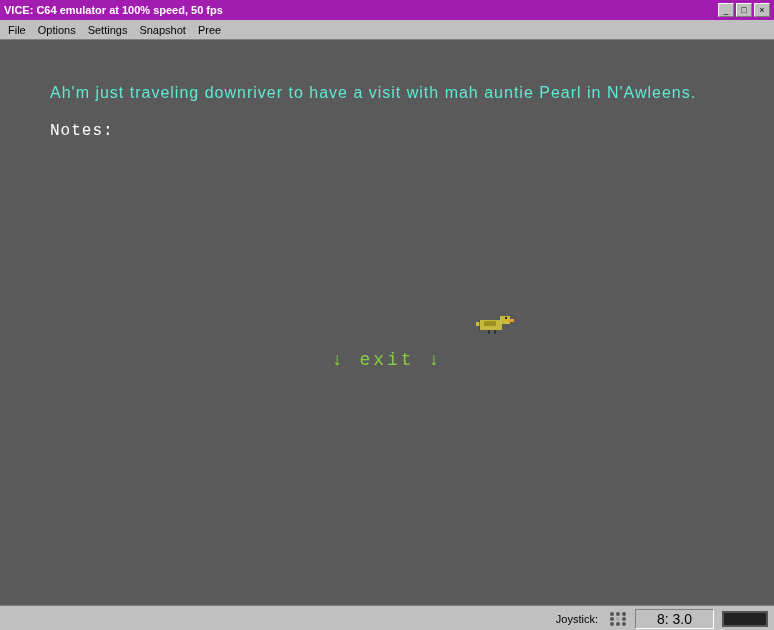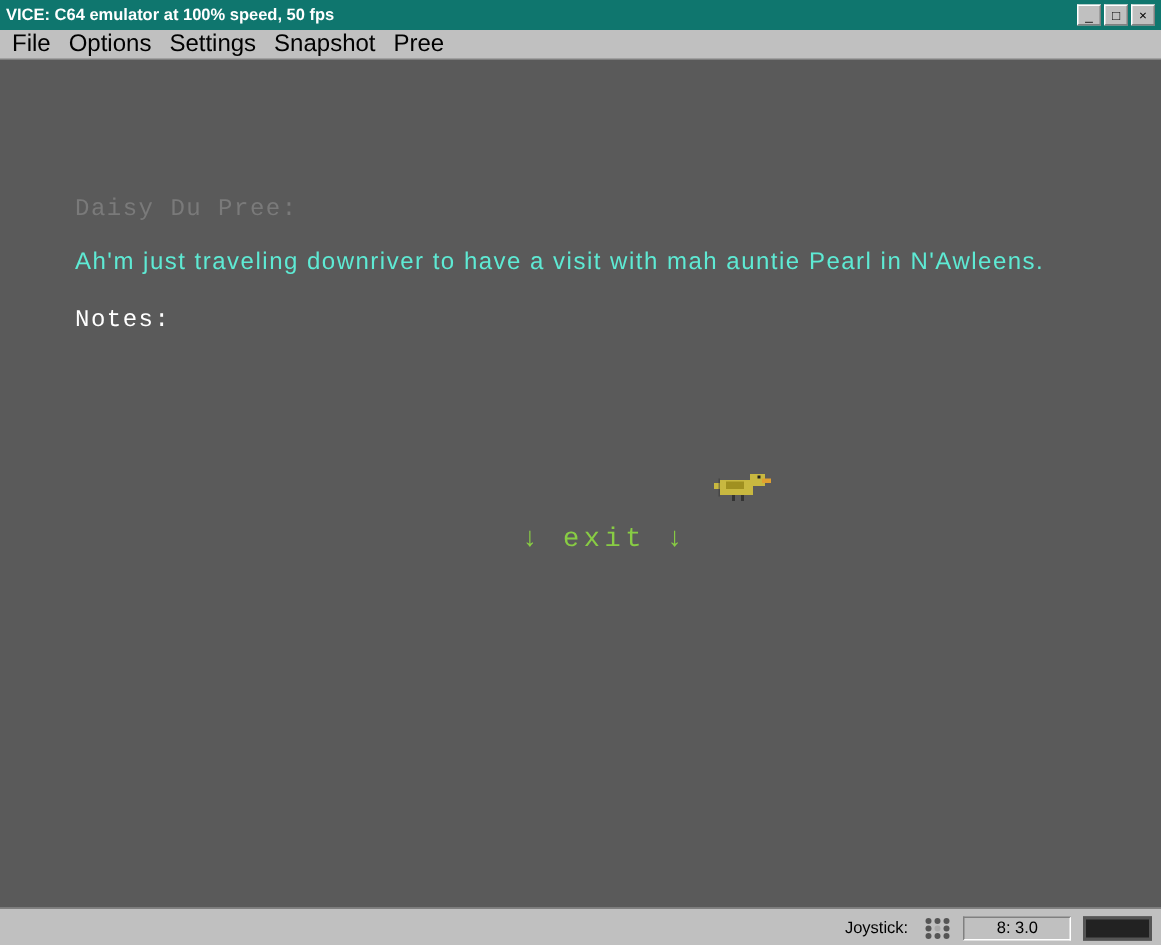--- a/index.html
+++ b/index.html
@@ -1,20 +1,20 @@
 <!DOCTYPE html>
 <html><head>
   <meta charset="utf-8">
   <style>
     * { margin: 0; padding: 0; box-sizing: border-box; }
     body { width: 774px; height: 630px; overflow: hidden; font-family: 'Segoe UI', Tahoma, sans-serif; font-size: 11px; background: #c0c0c0; }
 
     
     .titlebar {
-      background: #0f766e;
+      background: #a21caf;
       color: white;
       height: 20px;
       display: flex;
       align-items: center;
       justify-content: space-between;
       padding: 0 4px;
       user-select: none;
     }
     .titlebar-title {
       font-size: 11px;
@@ -43,21 +43,21 @@
       background: #c0c0c0;
       height: 20px;
       display: flex;
       align-items: center;
       padding: 0 2px;
       border-bottom: 1px solid #808080;
     }
     .menu-item {
       padding: 2px 6px;
       cursor: pointer;
-      font-size: 16px;
+      font-size: 11px;
       text-align: center;
     }
 
     
     .emu-screen {
       background: #5a5a5a;
       width: 774px;
       height: 565px;
       position: relative;
       display: flex;
@@ -108,21 +108,20 @@
       left: 50%;
       transform: translateX(-50%);
       top: 310px;
       color: #88cc44;
       font-family: 'Courier New', Courier, monospace;
       font-size: 18px;
       letter-spacing: 3px;
       display: flex;
       align-items: center;
       gap: 6px;
-      margin-left: 16px;
     }
 
     
     .sprite {
       position: absolute;
       top: 270px;
       left: 470px;
     }
 
     .sprite svg {
@@ -135,21 +134,21 @@
       background: #c0c0c0;
       height: 27px;
       display: flex;
       align-items: center;
       justify-content: flex-end;
       padding: 0 6px;
       border-top: 1px solid #808080;
       gap: 8px;
     }
     .status-item {
-      font-size: 11px;
+      font-size: 14px;
       color: #000;
       padding: 1px 21px;
       border: 1px solid;
       border-color: #808080 #ffffff #ffffff #808080;
       background: #c0c0c0;
     }
     .status-joystick {
       font-size: 11px;
       color: #000;
     }
@@ -183,21 +182,20 @@
   <div class="menu-item">File</div>
   <div class="menu-item">Options</div>
   <div class="menu-item">Settings</div>
   <div class="menu-item">Snapshot</div>
   <div class="menu-item">Pree</div>
 </div>
 
 <div class="emu-screen">
   <div class="c64-content">
 
-    <div class="c64-label" style="margin-bottom: 14px; margin-top: 50px;">Daisy Du Pree:</div>
 
     <div class="c64-green" style="max-width: 660px; margin-bottom: 10px;">
       <span>Ah'm just traveling downriver to have a visit with mah auntie Pearl in N'Awleens.</span>
     </div>
 
     <div class="c64-notes" style="margin-top: 6px;">Notes:</div>
   </div>
 
   <div class="sprite">
     <svg viewBox="0 0 50 28" xmlns="http://www.w3.org/2000/svg">

